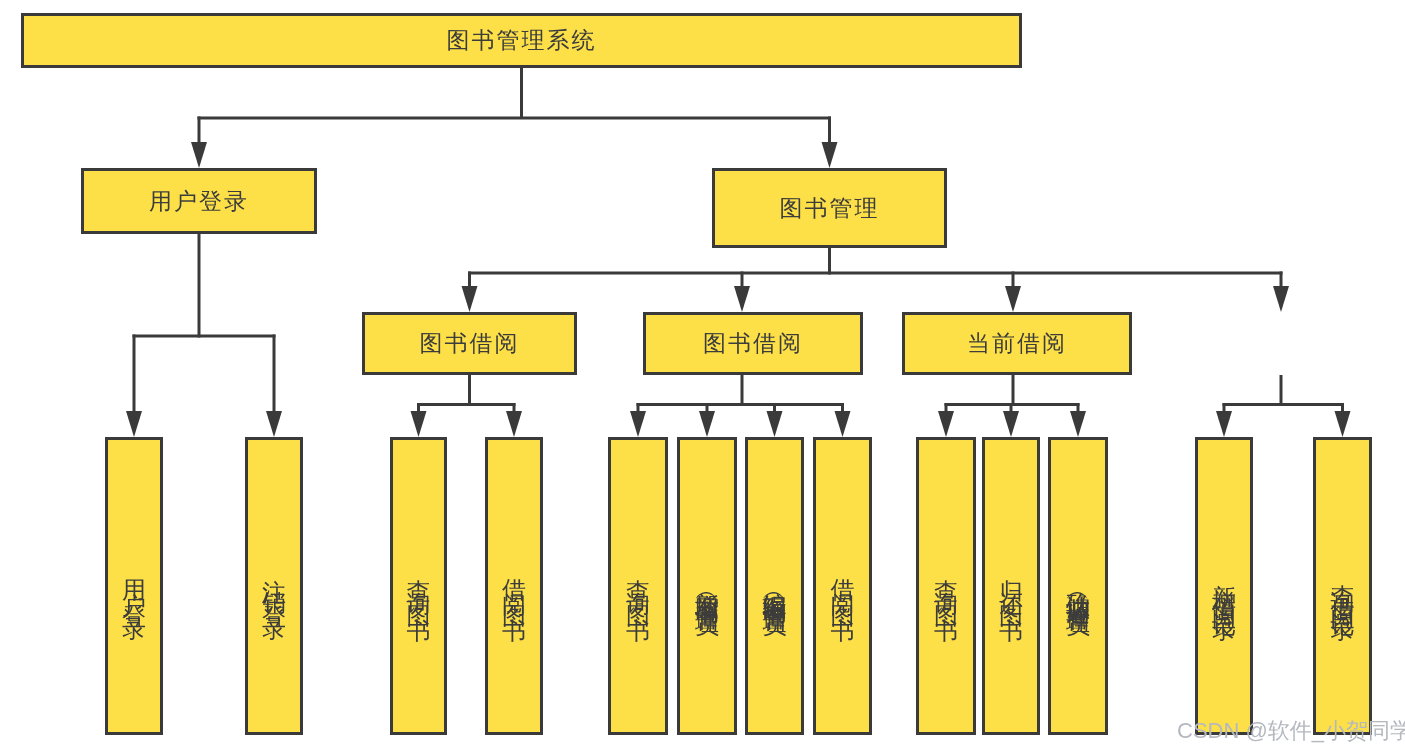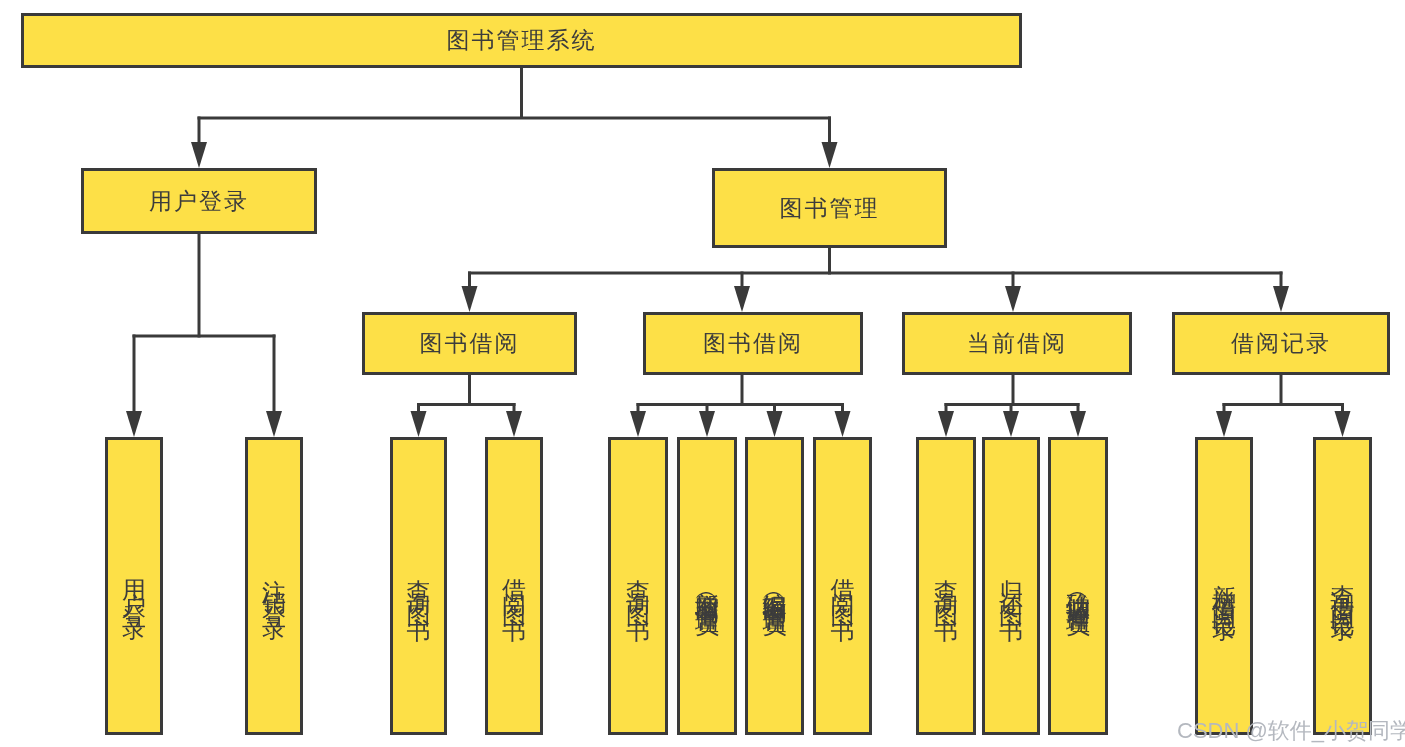--- a/index.html
+++ b/index.html
@@ -151,23 +151,20 @@
 
   <div class="box" style="left:362px;top:312px;width:215px;height:63px">
     <span class="h-label">图书借阅</span>
   </div>
   <div class="box" style="left:643px;top:312px;width:220px;height:63px">
     <span class="h-label">图书借阅</span>
   </div>
   <div class="box" style="left:902px;top:312px;width:230px;height:63px">
     <span class="h-label">当前借阅</span>
   </div>
-  <div class="box" style="left:1172px;top:312px;width:218px;height:63px">
-    <span class="h-label">借阅记录</span>
-  </div>
 
   <div class="box" style="left:105px;top:437px;width:58px;height:298px">
     <span class="v-label sp4">用户登录</span>
   </div>
   <div class="box" style="left:245px;top:437px;width:58px;height:298px">
     <span class="v-label sp4">注销登录</span>
   </div>
 
   <div class="box" style="left:390px;top:437px;width:57px;height:298px">
     <span class="v-label sp4">查询图书</span>

